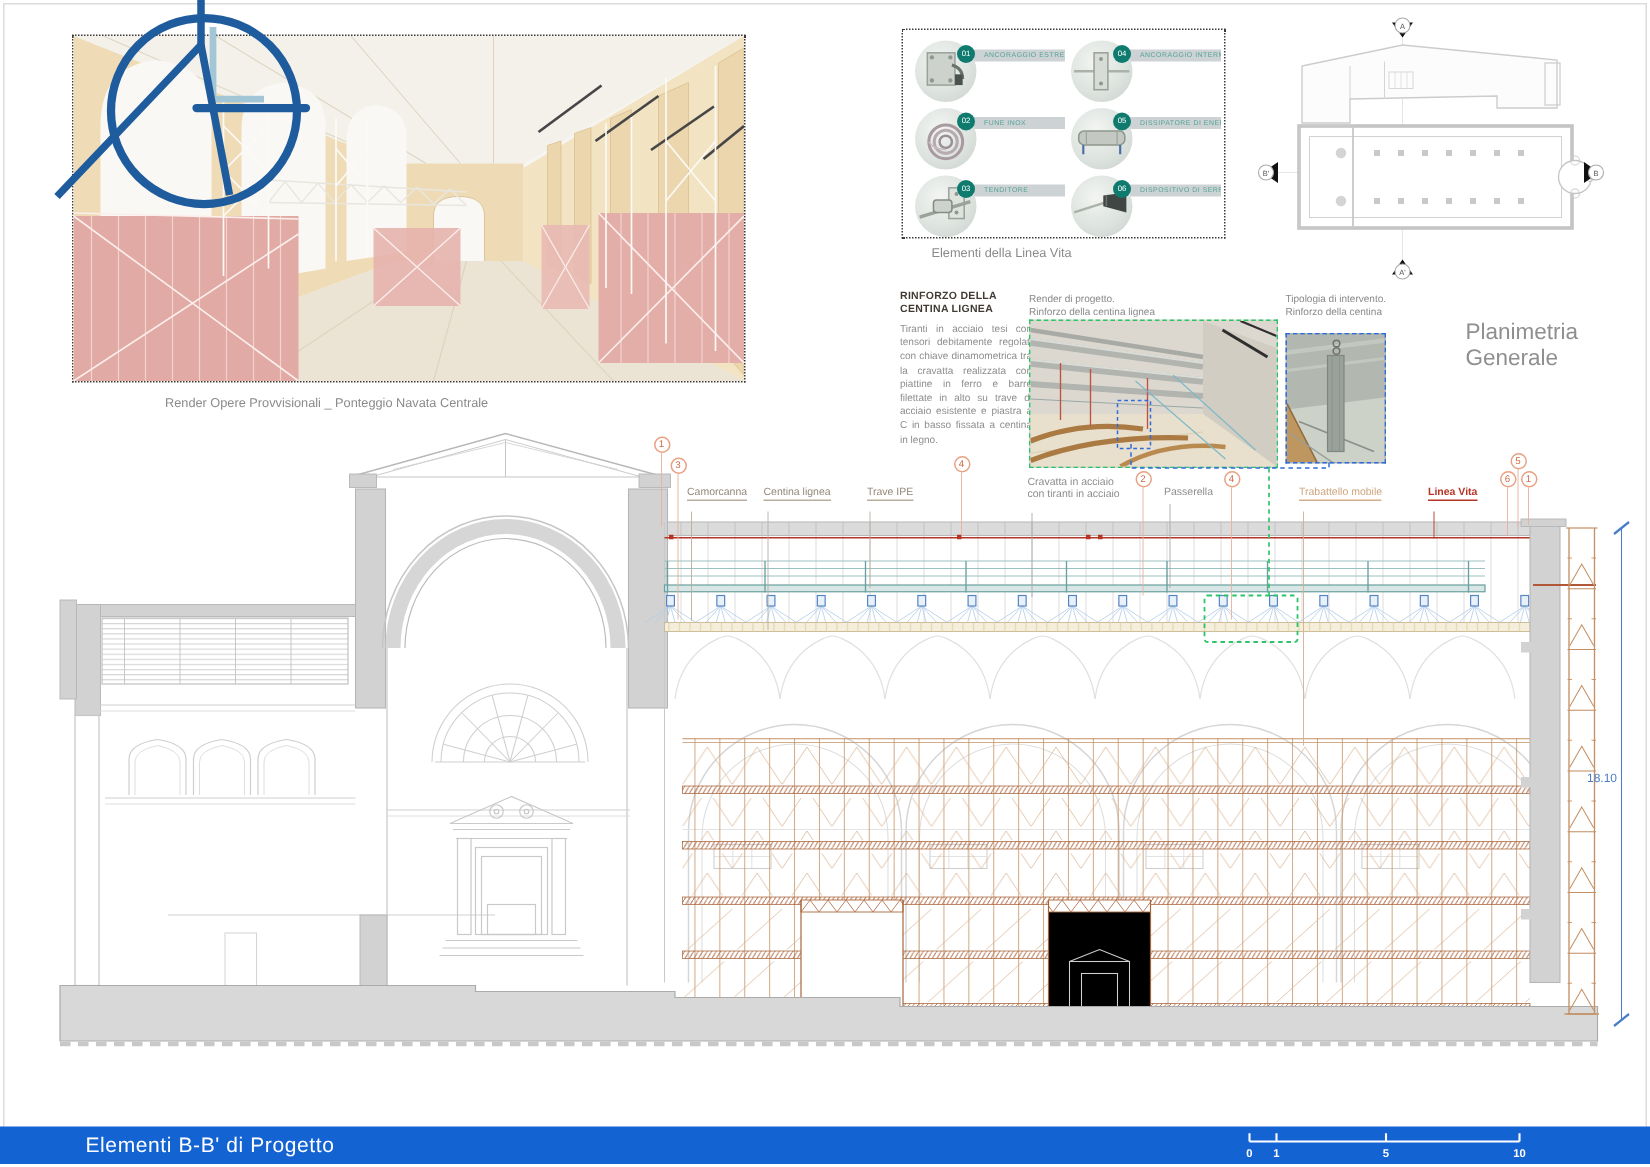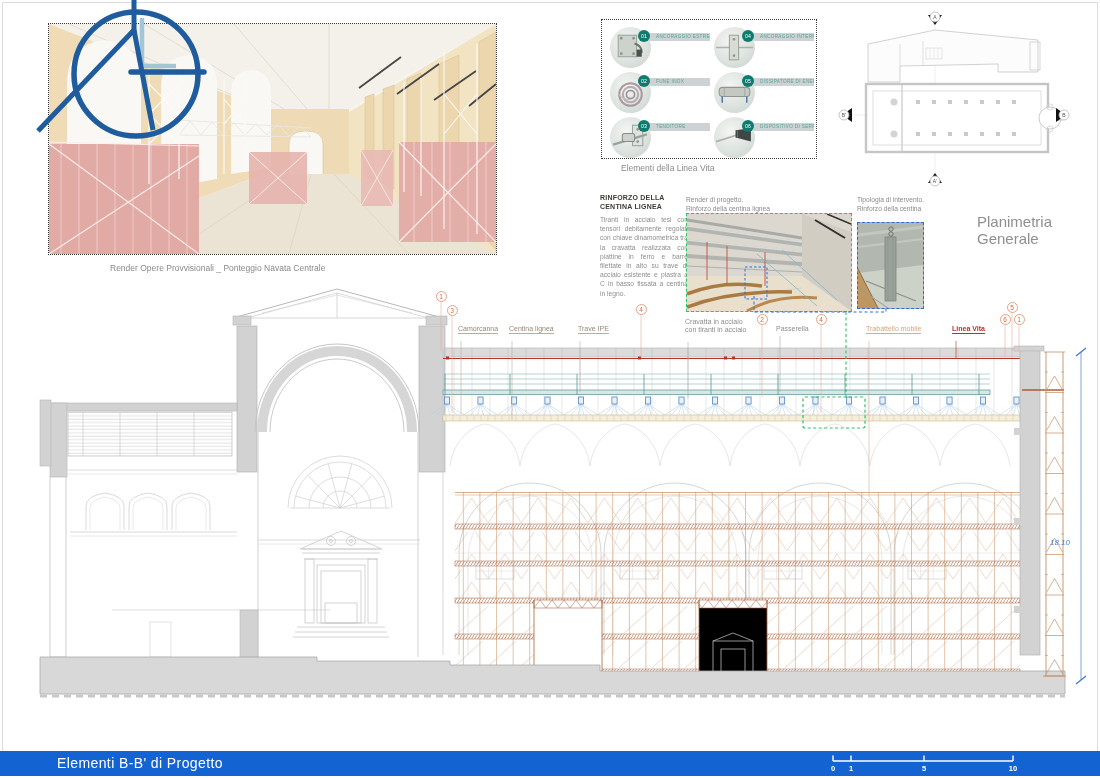--- a/index.html
+++ b/index.html
@@ -29,21 +29,21 @@
   .photo{position:absolute;left:857px;top:222px;width:65px;height:85px;border:1.2px dashed #2f6bdb;background:#b2b8b0;}
   
   .main-svg{position:absolute;left:0;top:260px;pointer-events:none;z-index:3;}
   
   .lbl{position:absolute;font-size:7px;color:#93887a;white-space:nowrap;z-index:4;}
   .lbl.u{border-bottom:1px solid #b9ae9e;padding-bottom:1px;}
   .lbl.gray{color:#8d8d8d;}
   .lbl.tan{color:#cfa57f;border-bottom-color:#d4b08a;}
   .lbl.red{color:#b63426;border-bottom-color:#b63426;font-weight:bold;}
   .balloon{position:absolute;width:11px;height:11px;border:1px solid #e8a183;border-radius:50%;background:#fff;color:#cd6b47;font-size:6.5px;line-height:9px;text-align:center;box-sizing:border-box;z-index:4;}
-  .dim-text{position:absolute;left:1050px;top:538px;width:28px;text-align:left;color:#4a7cc9;font-size:8px;z-index:4;font-style:italic;}
+  .dim-text{position:absolute;left:1050px;top:514px;width:28px;text-align:right;color:#4a7cc9;font-size:8px;z-index:4;}
   
   .titlebar{position:absolute;left:0;top:751px;width:1100px;height:25px;background:#1463d2;z-index:10;}
   .titlebar .title{position:absolute;left:57px;top:4px;color:#fff;font-size:14px;letter-spacing:.4px;}
   .scalebar{position:absolute;left:820px;top:1px;}
 </style>
 </head>
 <body>
 
 <div class="page">
   <div class="frame"></div>

